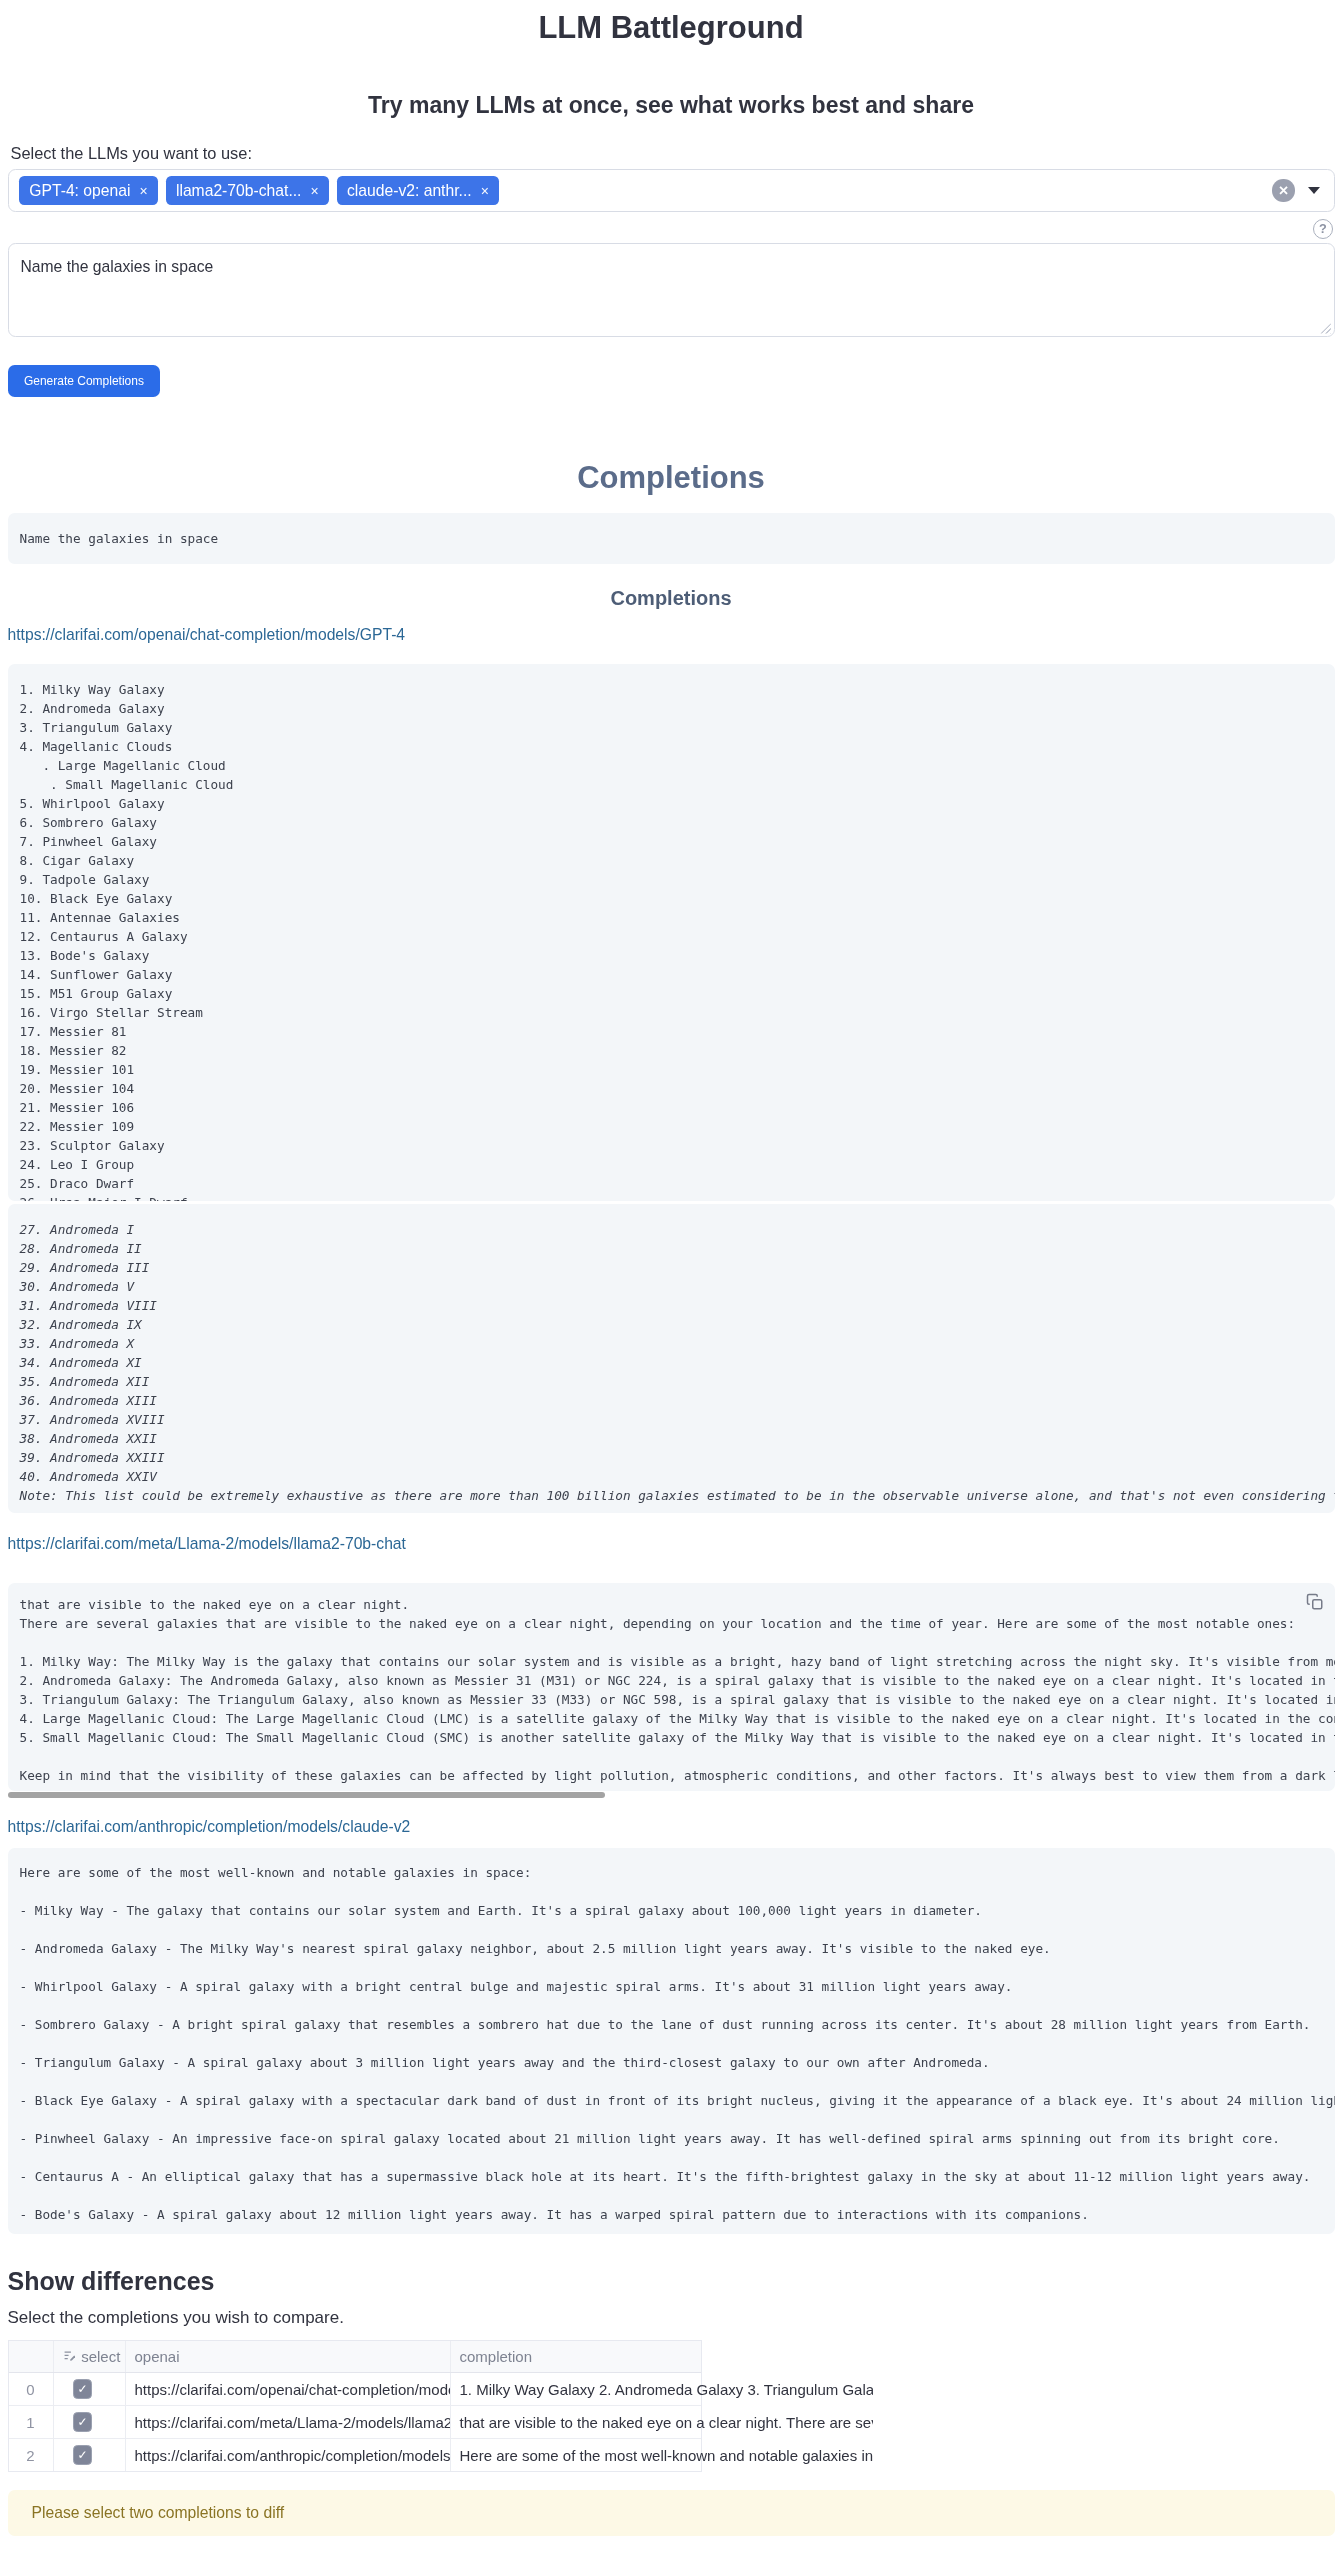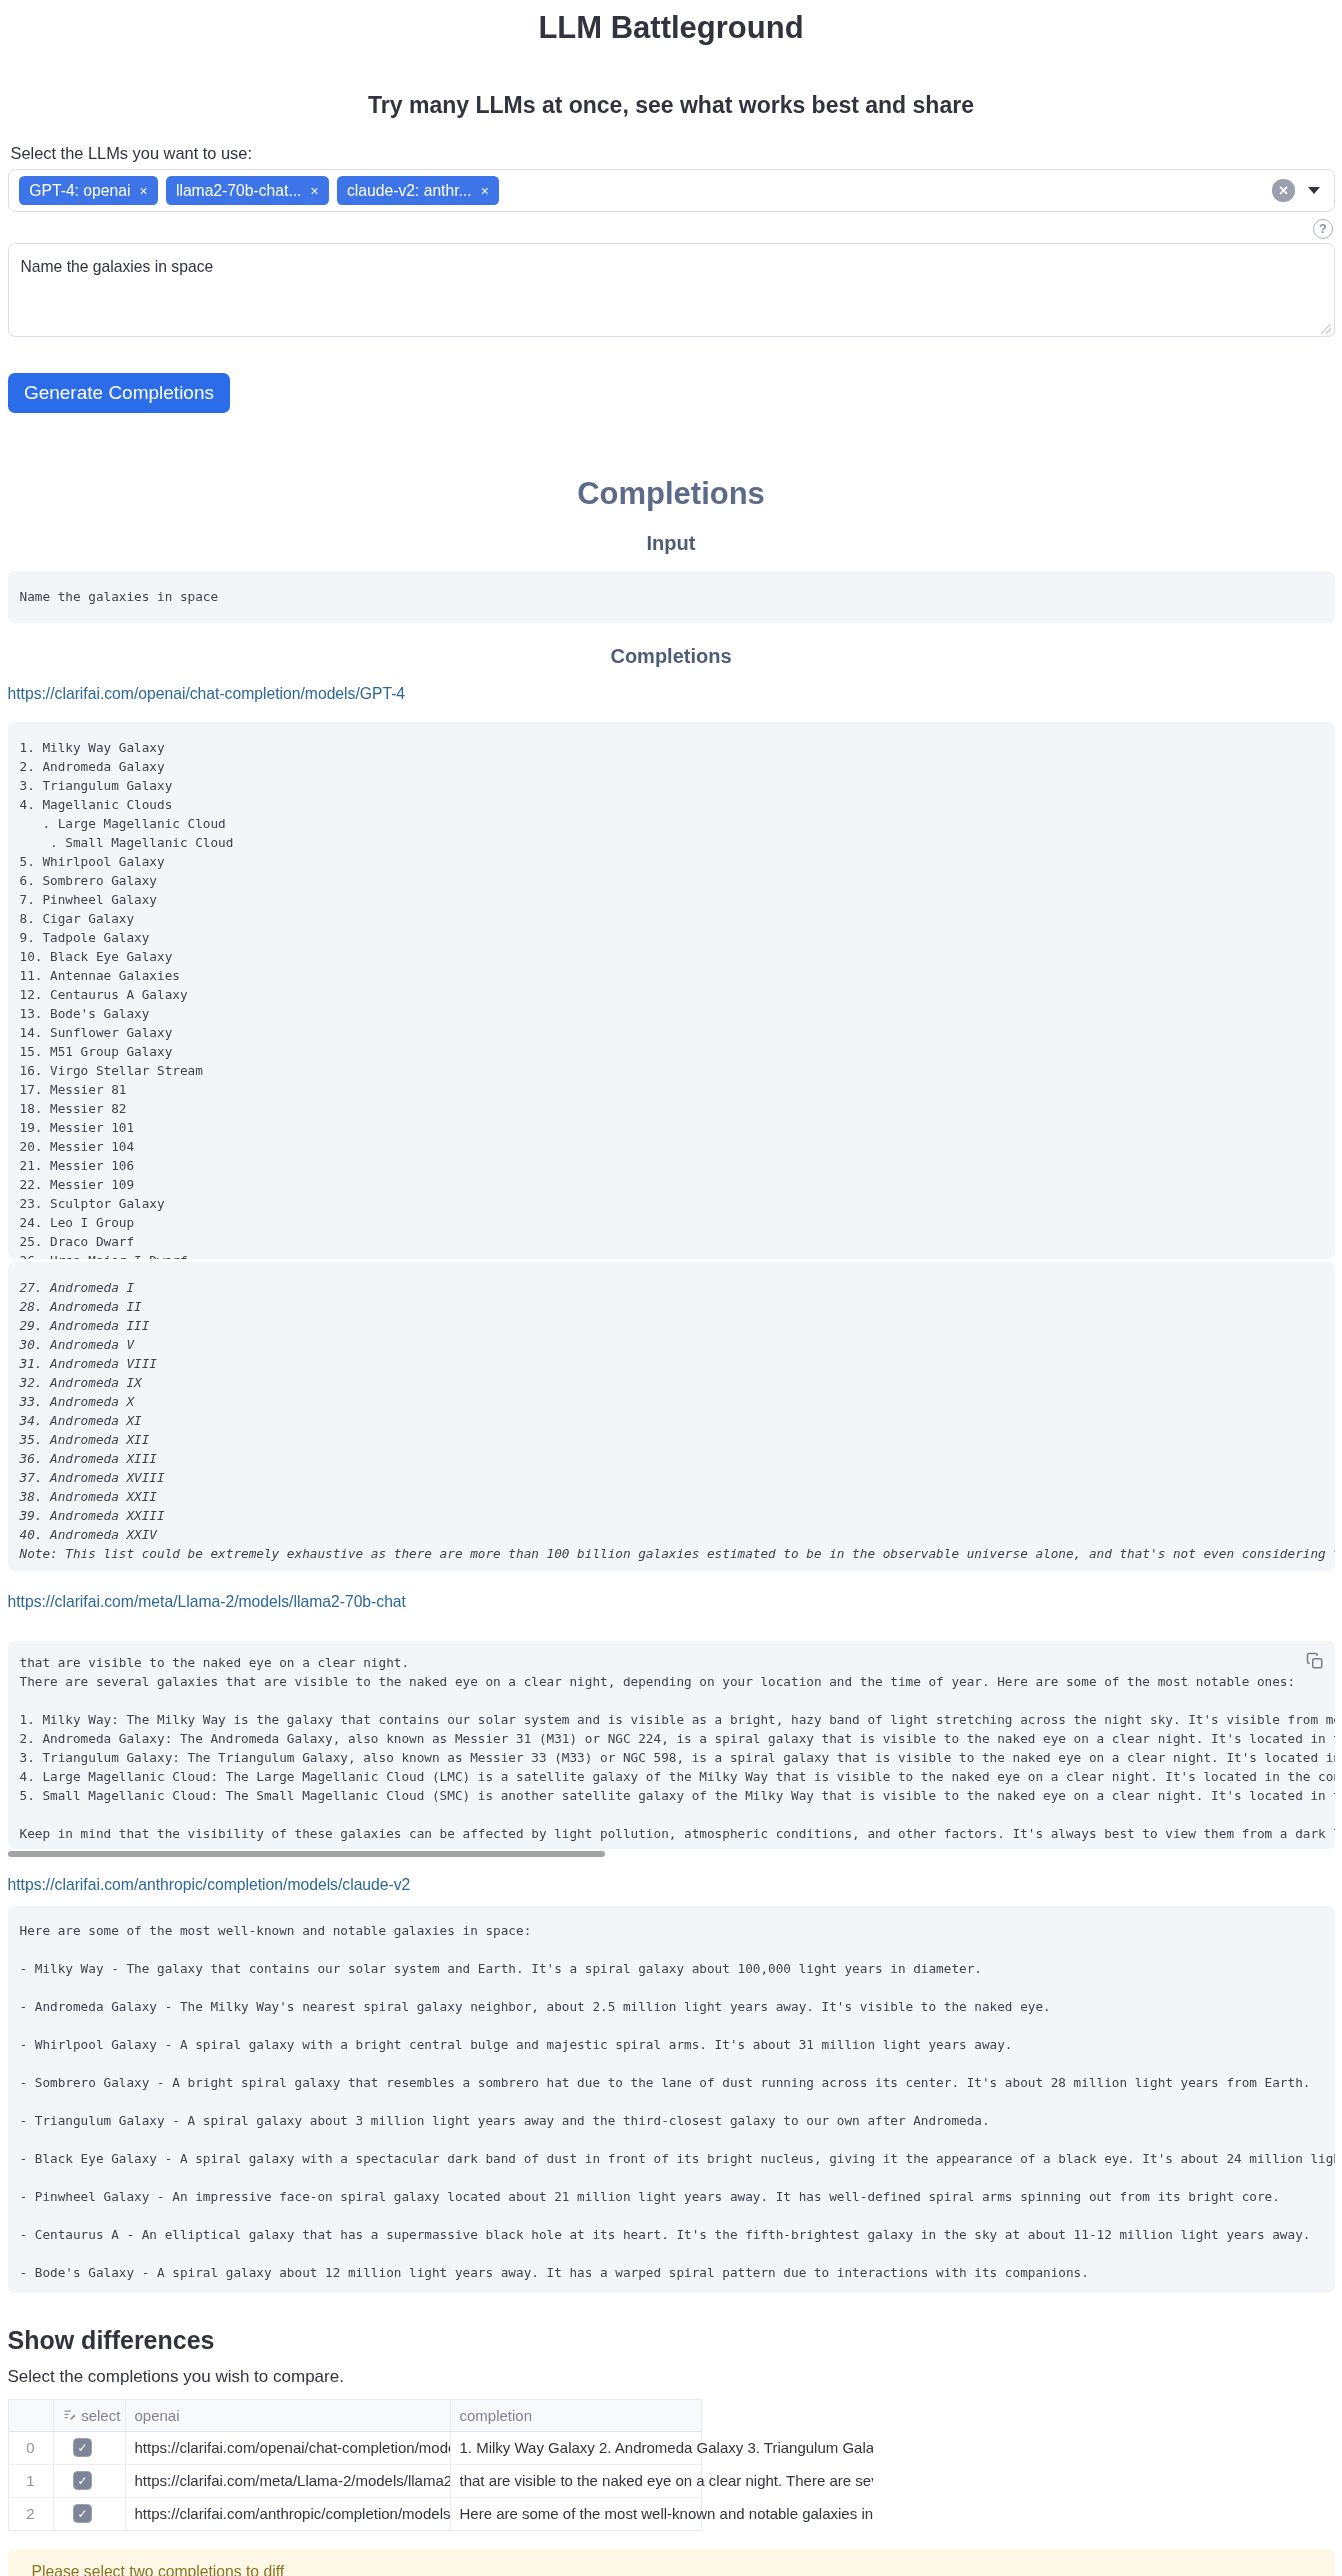--- a/index.html
+++ b/index.html
@@ -54,23 +54,23 @@
     font-family:"Liberation Sans", sans-serif; font-size:15.7px; color:#31333f;
     padding:13.4px 12px; outline:none; display:block; background:#fff;
   }
   .resize-handle {
     position:absolute; right:3.7px; bottom:3.7px; width:10.4px; height:10.4px;
     clip-path:polygon(100% 0,100% 100%,0 100%);
     background:repeating-linear-gradient(135deg,#c6cad4 0 1.5px,transparent 1.5px 3.7px);
   }
 
   .gen-btn {
-    margin-top:36px; background:#2b6ce8; color:#fff; border:none;
+    margin-top:28px; background:#2b6ce8; color:#fff; border:none;
     border-radius:6.7px; font-family:"Liberation Sans", sans-serif;
-    font-size:19px; padding:9px 16.4px; cursor:pointer; display:inline-block;
+    font-size:12px; padding:9px 16.4px; cursor:pointer; display:inline-block;
   }
 
   .h1-slate { font-size:31px; font-weight:700; text-align:center; color:#5b6c8a; margin-top:63px; }
   .h3-slate { font-size:20px; font-weight:700; text-align:center; color:#4d5d76; }
   .h3-input { margin-top:19.4px; }
   .h3-completions { margin-top:22.4px; }
 
   .code {
     background:#f3f6f9; border-radius:6.7px; color:#3d424e;
     font-family:"DejaVu Sans Mono", monospace; font-size:12.7px; line-height:19px;
@@ -153,21 +153,20 @@
   </div>
 
   <div class="prompt-wrap">
     <textarea class="prompt-input" style="">Name the galaxies in space</textarea>
     <span class="resize-handle"></span>
   </div>
 
   <button class="gen-btn">Generate Completions</button>
 
   <h1 class="h1-slate">Completions</h1>
-  <h3 class="h3-slate h3-input">Input</h3>
 
   <pre class="code code-input">Name the galaxies in space</pre>
 
   <h3 class="h3-slate h3-completions">Completions</h3>
 
   <a class="model-link link-gpt4">https://clarifai.com/openai/chat-completion/models/GPT-4</a>
   <pre class="code code-gpt4-a">1. Milky Way Galaxy
 2. Andromeda Galaxy
 3. Triangulum Galaxy
 4. Magellanic Clouds

